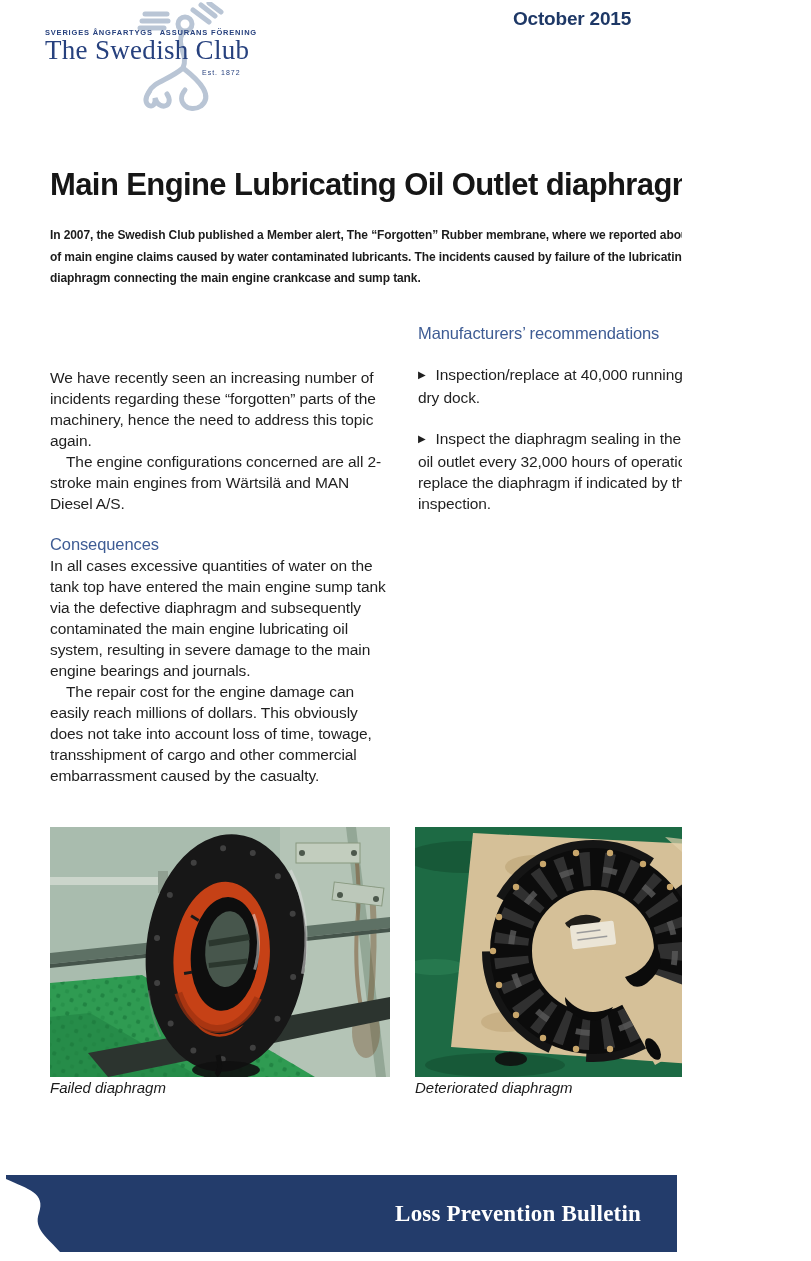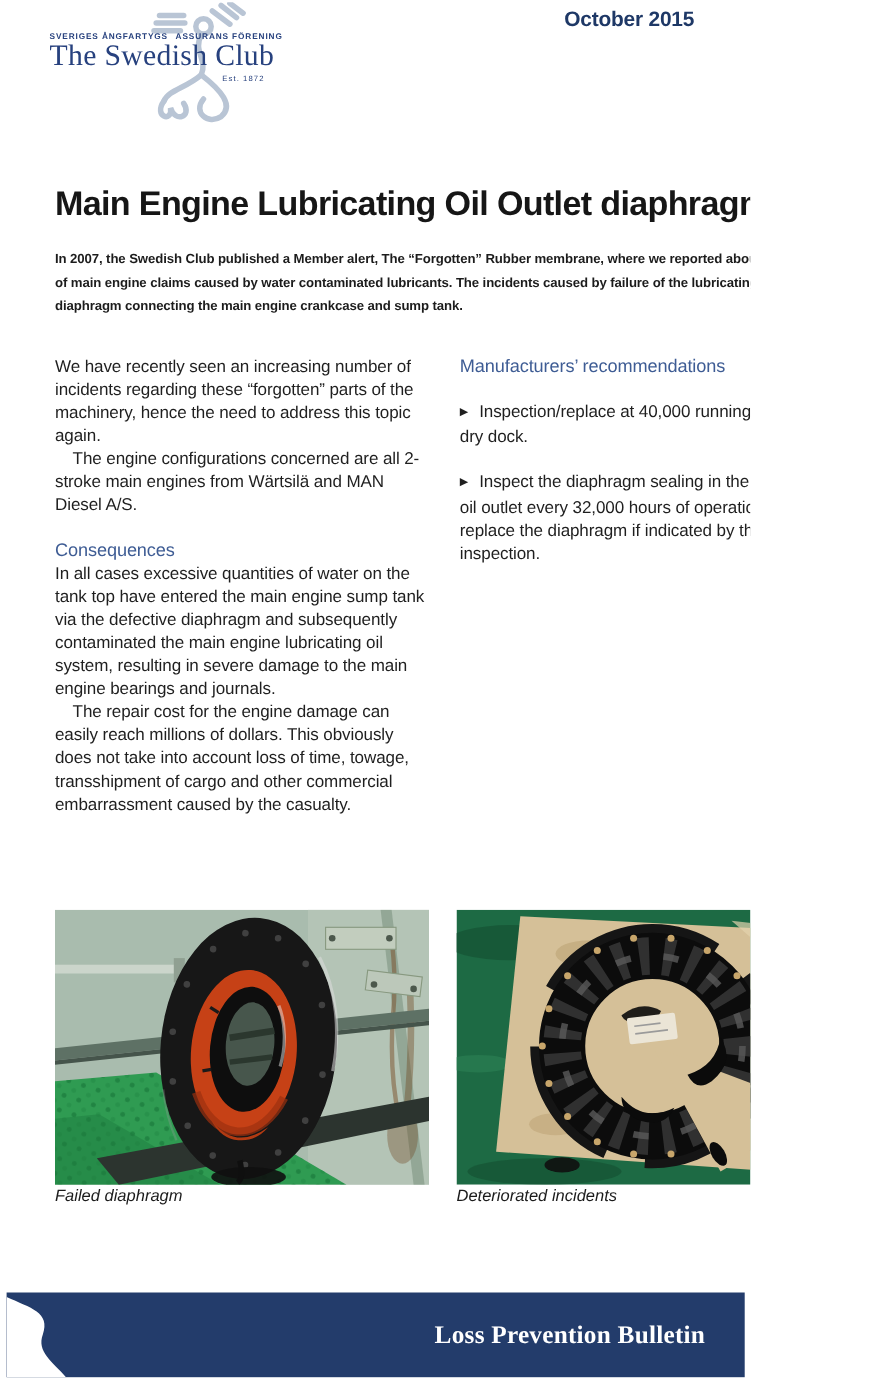--- a/index.html
+++ b/index.html
@@ -21,21 +21,21 @@
 
   
   .title{position:absolute;top:146px;left:50px;width:716px;font-size:31px;
         font-weight:700;color:#161616;letter-spacing:-0.6px;}
   .intro{position:absolute;top:213px;left:50px;width:712px;font-size:12px;
         font-weight:700;color:#1c1c1c;line-height:21.5px;letter-spacing:-0.1px;}
 
   
   .columns{position:absolute;top:323px;left:50px;width:712px;display:flex;gap:28px;}
   .col{font-size:15.5px;line-height:21px;letter-spacing:-0.1px;color:#1f1f1f;}
-  .col-left{width:340px;}
+  .col-left{width:340px;margin-top:44px;}
   .col-right{width:344px;}
   .col p{margin:0;}
   .indent{text-indent:16px;}
   .subhead{color:#3e5c94;font-size:16.5px;margin:0;}
   .mt20{margin-top:20px !important;}
   .mt27{margin-top:27px !important;}
   .bullet .tri{font-size:10px;margin-right:10px;position:relative;top:-2px;}
 
   
   .figures{position:absolute;top:827px;left:50px;display:flex;gap:25px;}
@@ -211,21 +211,21 @@
         <path d="M210,150 q26,-8 30,-34 q14,22 -8,40 q-14,10 -22,-6" fill="#0b0b0b"></path>
         <path d="M150,96 q18,-14 36,-4 q-6,14 -22,12 q-12,-2 -14,-8" fill="#0b0b0b" opacity="0.9"></path>
         <g transform="rotate(-7 178 108)">
           <rect x="156" y="96" width="44" height="24" rx="2" fill="#ebe5d6"></rect>
           <line x1="162" y1="104" x2="186" y2="104" stroke="#9a9a9a" stroke-width="1.5"></line>
           <line x1="162" y1="111" x2="192" y2="111" stroke="#9a9a9a" stroke-width="1.5"></line>
         </g>
         <path d="M330,118 q14,10 12,36 q-2,24 -14,32 q-6,-32 2,-68" fill="#0d0d0d"></path>
         <ellipse cx="96" cy="232" rx="16" ry="7" fill="#101010" opacity="0.9"></ellipse>
       </svg>
-      <figcaption class="caption">Deteriorated incidents</figcaption>
+      <figcaption class="caption">Deteriorated diaphragm</figcaption>
     </figure>
 
   </div>
 
   <div class="footer">
     <svg class="wave" viewBox="0 0 62 77" preserveAspectRatio="none">
       <path d="M0,4 C22,14 40,18 33,38 C27,54 42,63 54,77 L0,77 Z" fill="#ffffff"></path>
     </svg>
     <span class="label">Loss Prevention Bulletin</span>
   </div>

